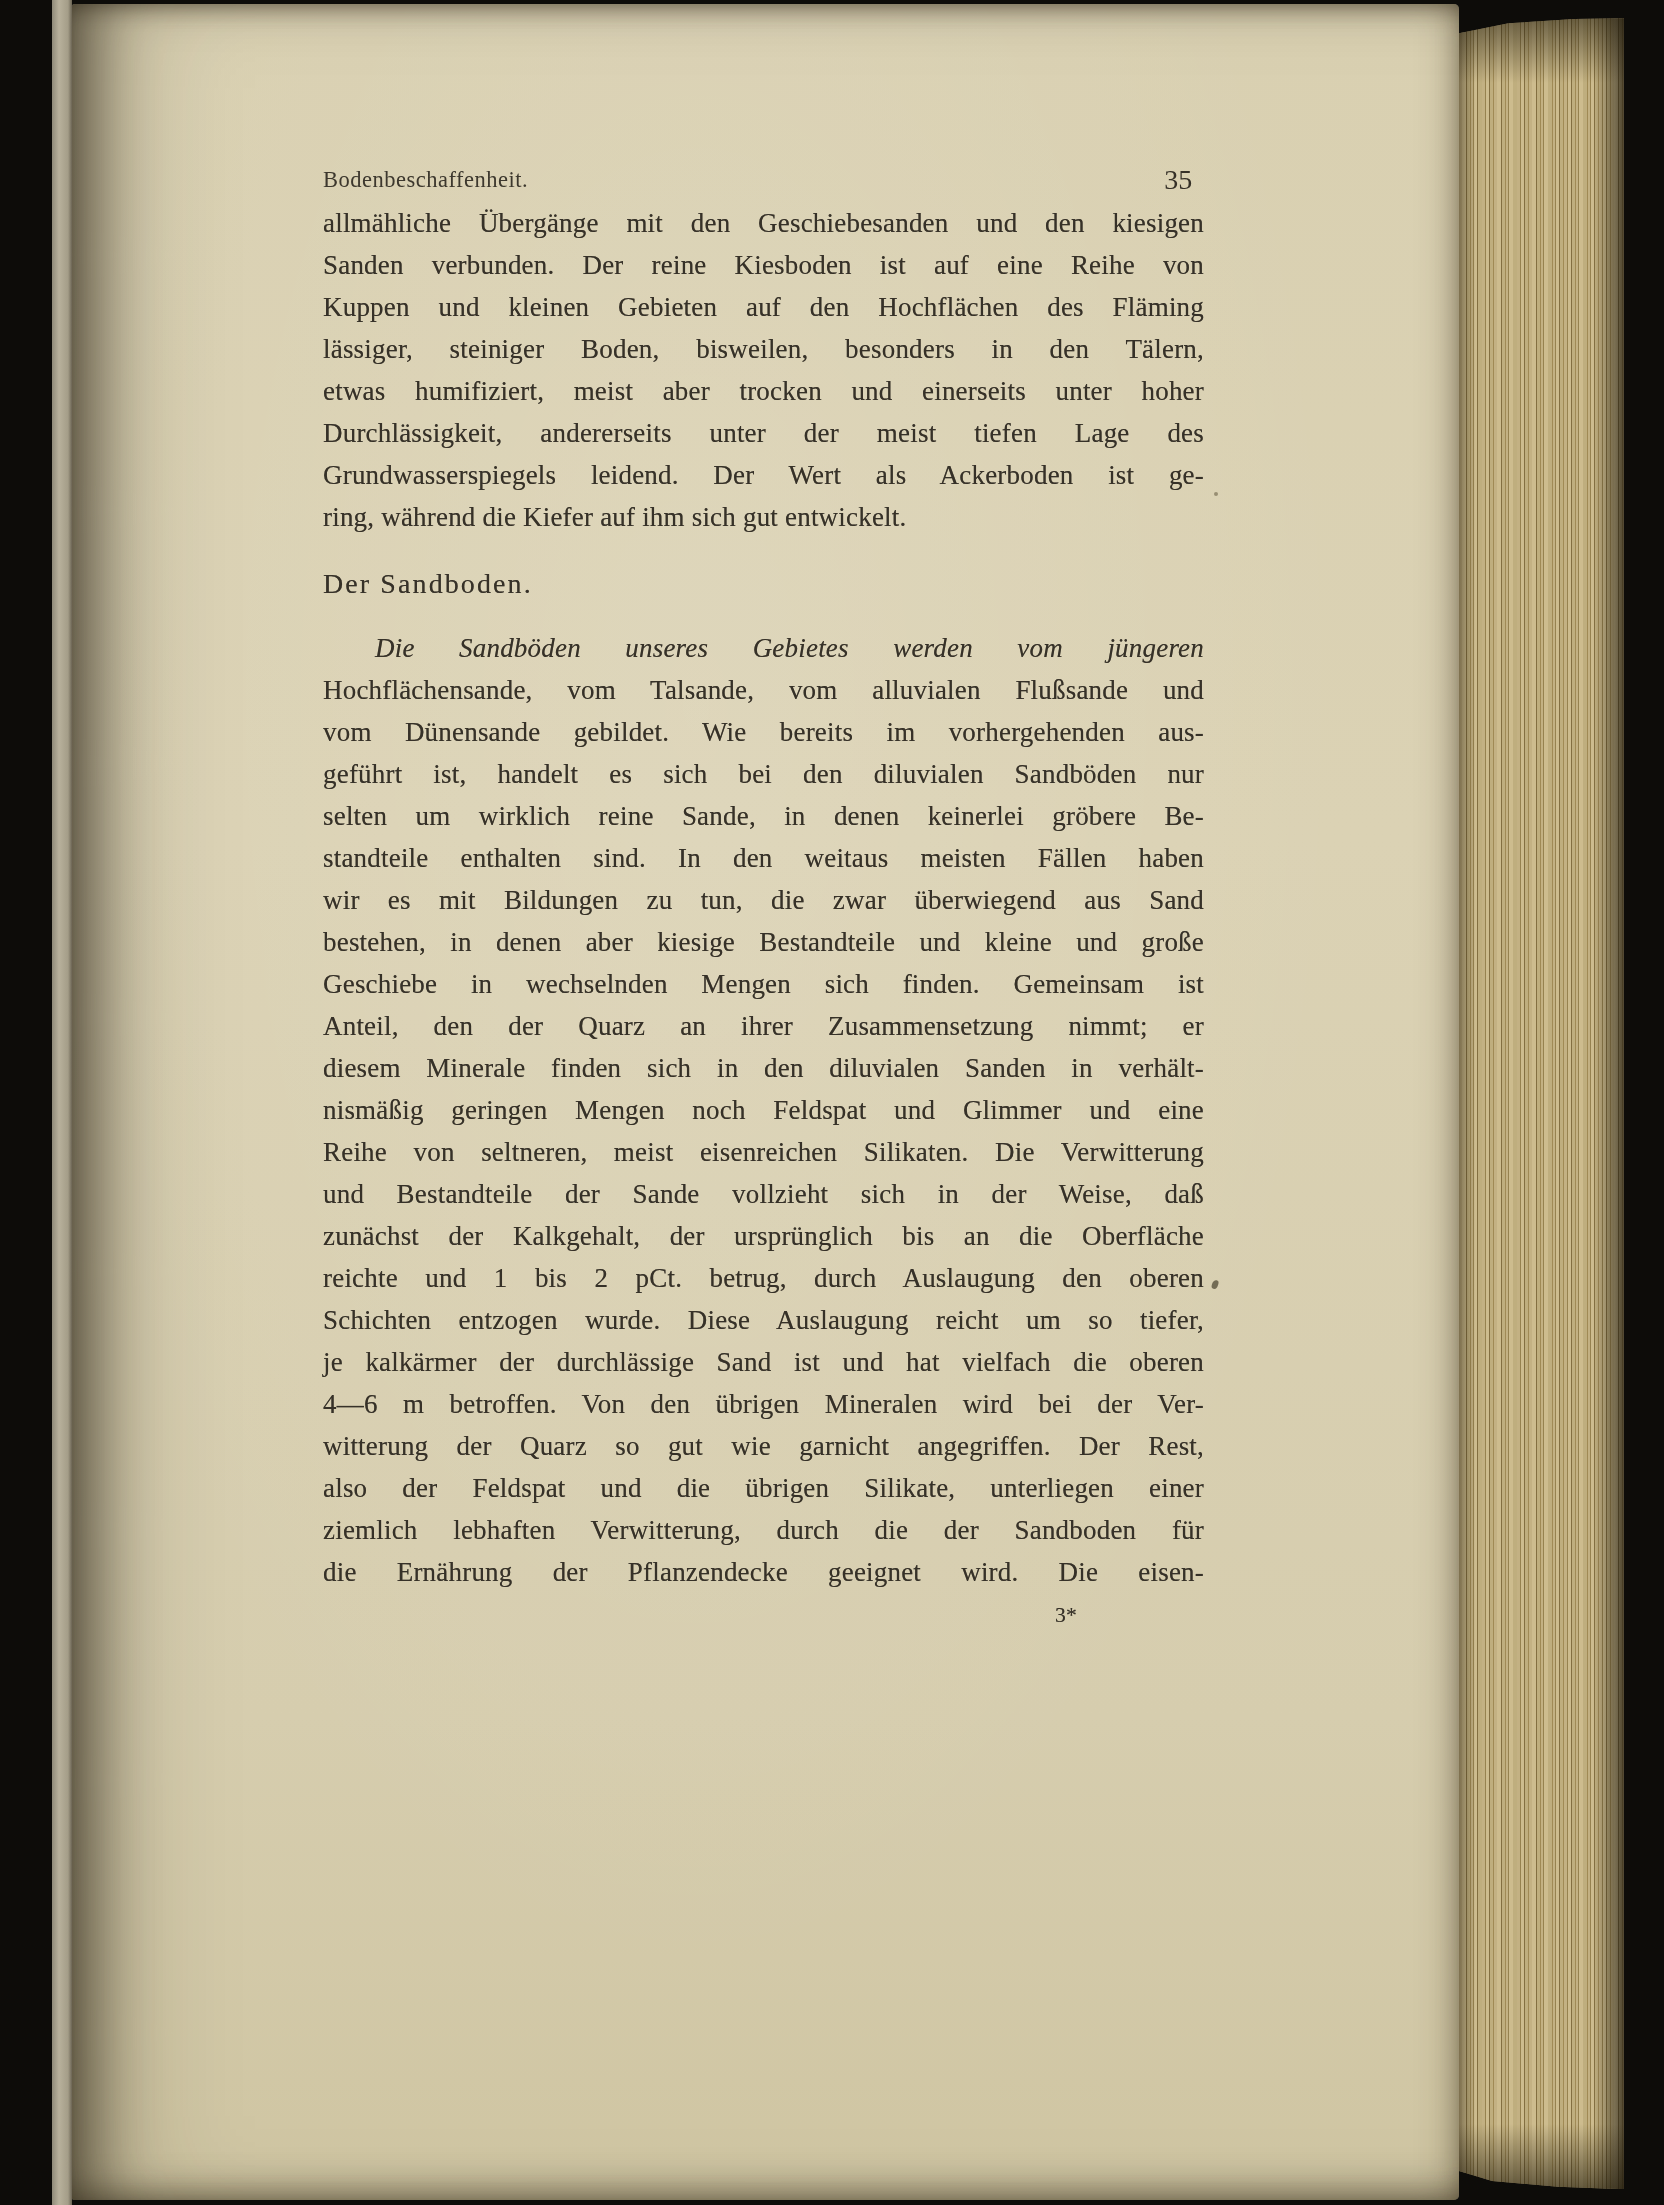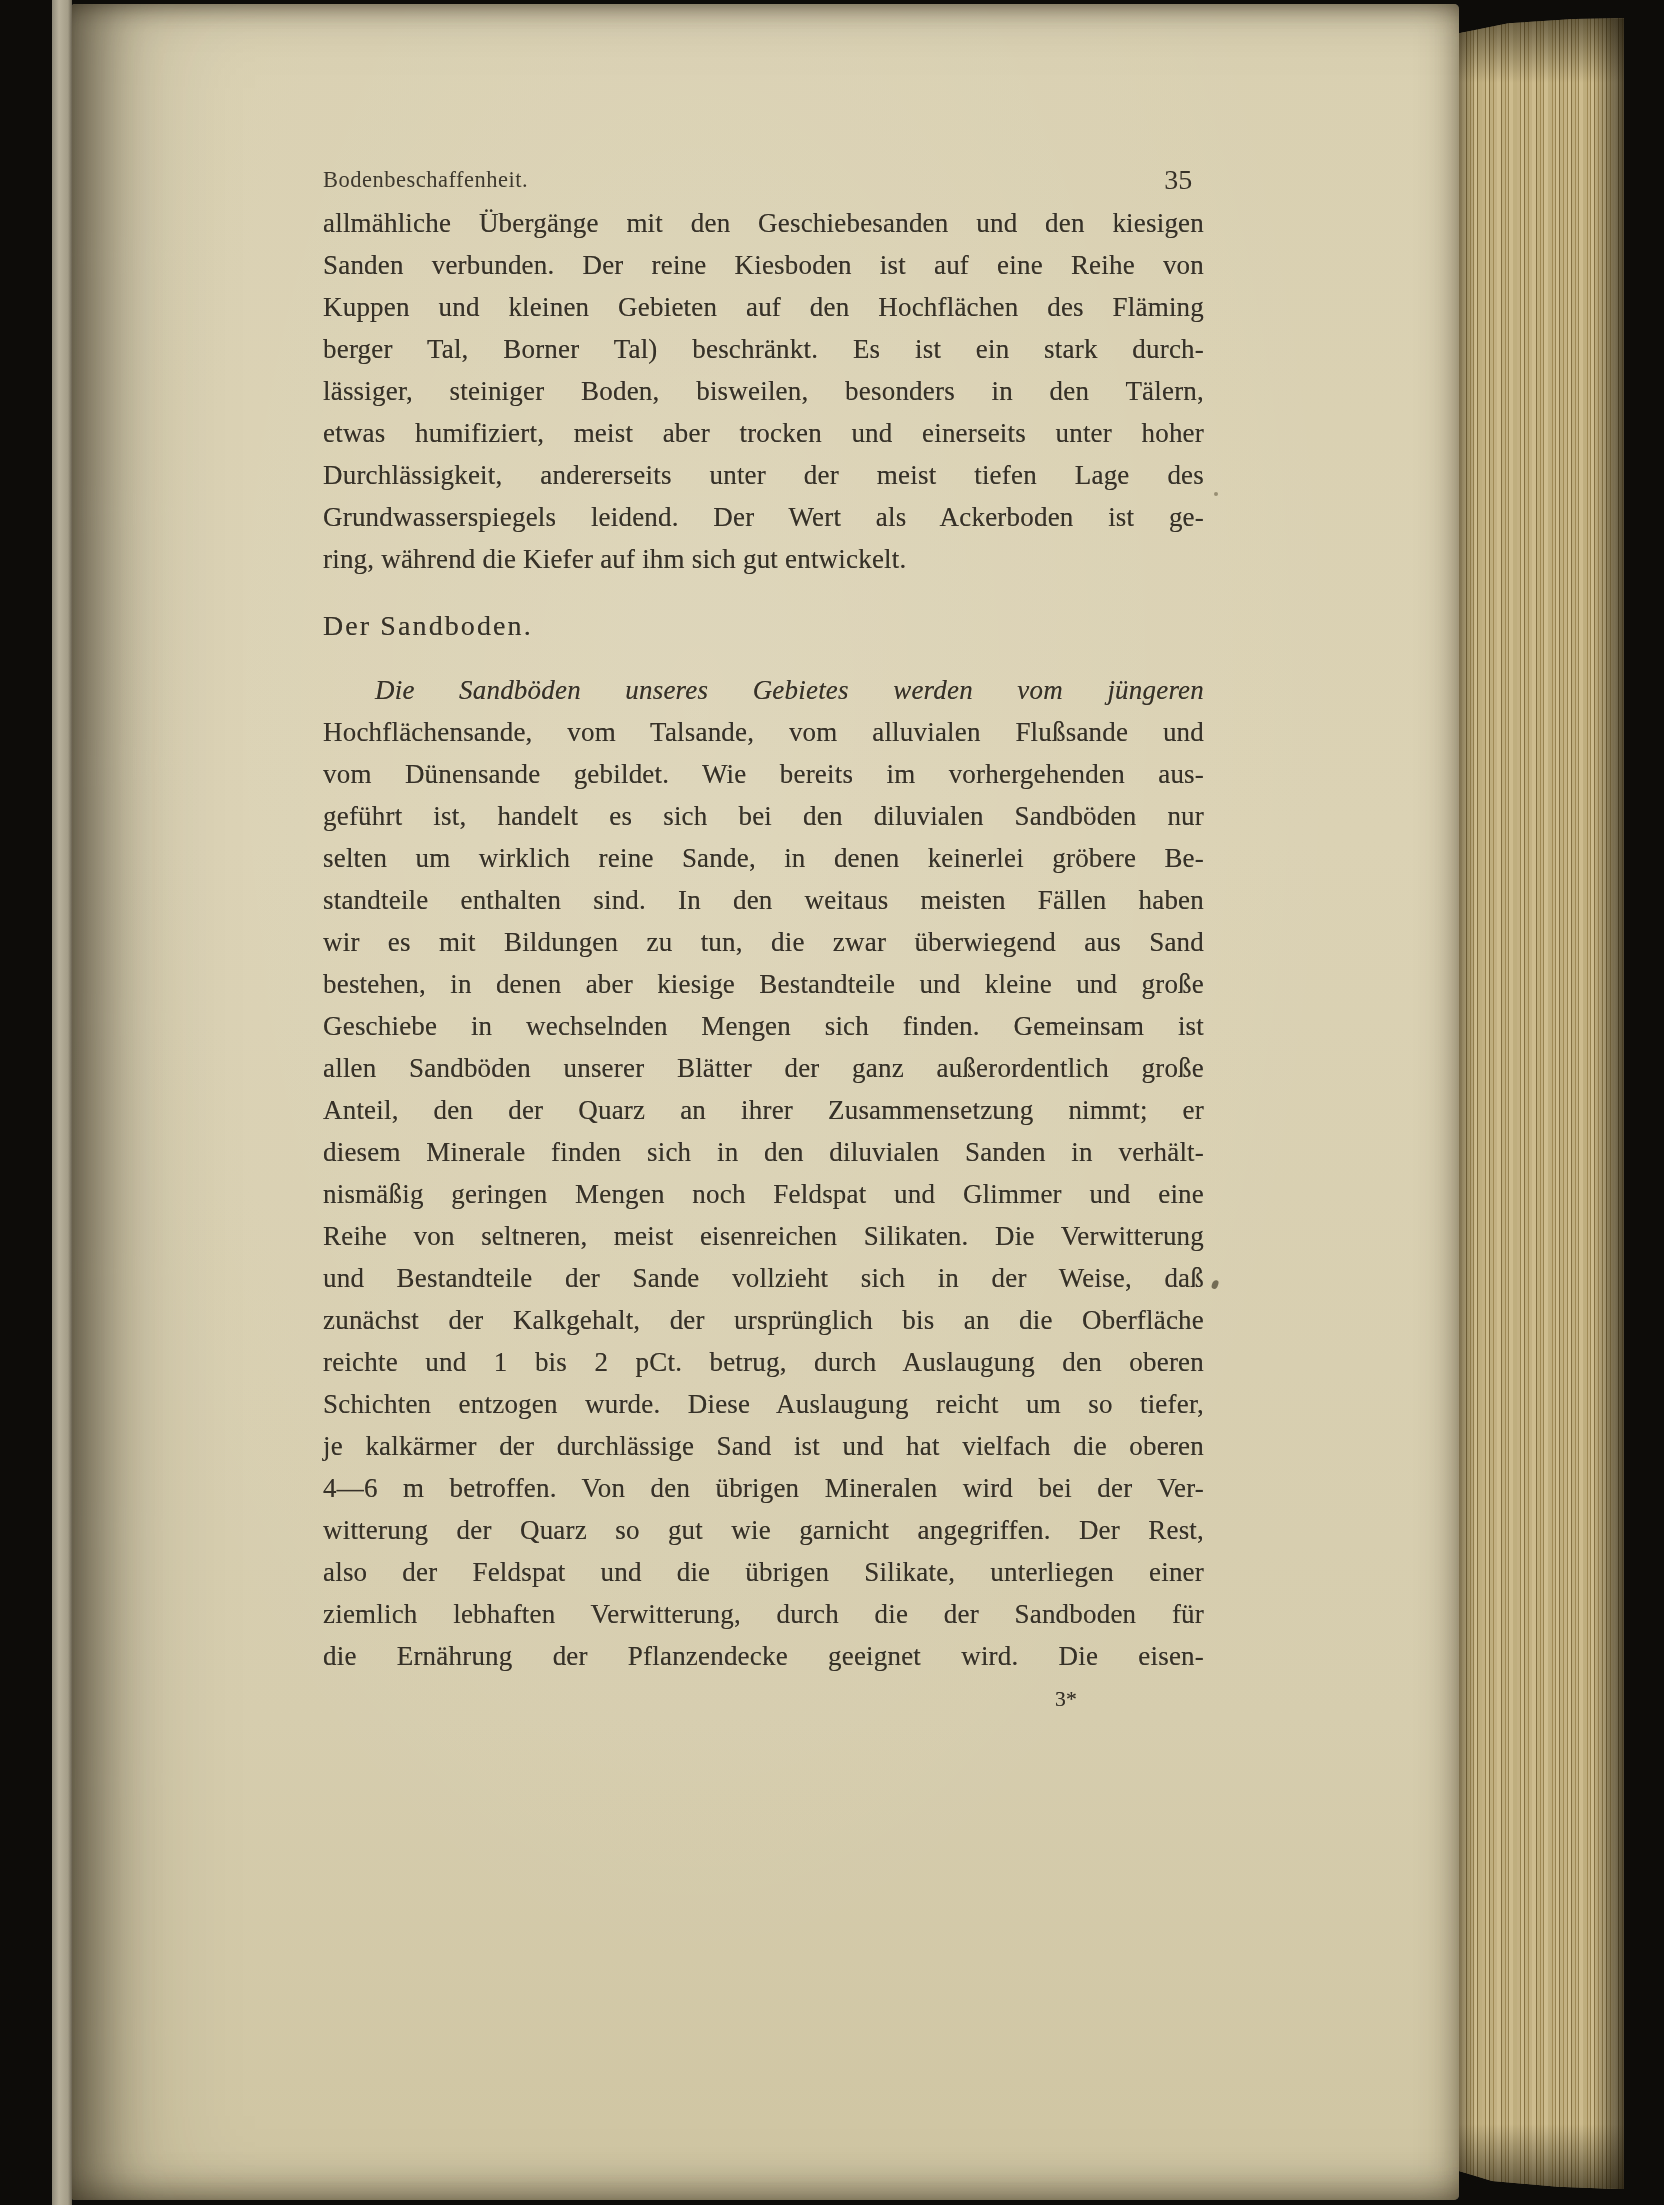--- a/index.html
+++ b/index.html
@@ -110,39 +110,37 @@
       <span class="running-head">Bodenbeschaffenheit.</span>
       <span class="page-number">35</span>
     </div>
 
     <div class="text-block" id="text-block">
 
     <div class="paragraph">
           <div class="line">allmähliche Übergänge mit den Geschiebesanden und den kiesigen</div>
           <div class="line">Sanden verbunden. Der reine Kiesboden ist auf eine Reihe von</div>
           <div class="line">Kuppen und kleinen Gebieten auf den Hochflächen des Fläming</div>
-          <div class="line">berger Tal, Borner Tal) beschränkt. Es ist ein stark durch-</div>
           <div class="line">lässiger, steiniger Boden, bisweilen, besonders in den Tälern,</div>
           <div class="line">etwas humifiziert, meist aber trocken und einerseits unter hoher</div>
           <div class="line">Durchlässigkeit, andererseits unter der meist tiefen Lage des</div>
           <div class="line">Grundwasserspiegels leidend. Der Wert als Ackerboden ist ge-</div>
           <div class="line endpara">ring, während die Kiefer auf ihm sich gut entwickelt.</div>
         </div>
         <div class="heading">Der Sandboden.</div>
         <div class="paragraph">
           <div class="line indent">Die Sandböden unseres Gebietes werden vom jüngeren</div>
           <div class="line">Hochflächensande, vom Talsande, vom alluvialen Flußsande und</div>
           <div class="line">vom Dünensande gebildet. Wie bereits im vorhergehenden aus-</div>
           <div class="line">geführt ist, handelt es sich bei den diluvialen Sandböden nur</div>
           <div class="line">selten um wirklich reine Sande, in denen keinerlei gröbere Be-</div>
           <div class="line">standteile enthalten sind. In den weitaus meisten Fällen haben</div>
           <div class="line">wir es mit Bildungen zu tun, die zwar überwiegend aus Sand</div>
           <div class="line">bestehen, in denen aber kiesige Bestandteile und kleine und große</div>
           <div class="line">Geschiebe in wechselnden Mengen sich finden. Gemeinsam ist</div>
-          <div class="line">allen Sandböden unserer Blätter der ganz außerordentlich große</div>
           <div class="line">Anteil, den der Quarz an ihrer Zusammensetzung nimmt; er</div>
           <div class="line">diesem Minerale finden sich in den diluvialen Sanden in verhält-</div>
           <div class="line">nismäßig geringen Mengen noch Feldspat und Glimmer und eine</div>
           <div class="line">Reihe von seltneren, meist eisenreichen Silikaten. Die Verwitterung</div>
           <div class="line">und Bestandteile der Sande vollzieht sich in der Weise, daß</div>
           <div class="line">zunächst der Kalkgehalt, der ursprünglich bis an die Oberfläche</div>
           <div class="line">reichte und 1 bis 2 pCt. betrug, durch Auslaugung den oberen</div>
           <div class="line">Schichten entzogen wurde. Diese Auslaugung reicht um so tiefer,</div>
           <div class="line">je kalkärmer der durchlässige Sand ist und hat vielfach die oberen</div>
           <div class="line">4—6 m betroffen. Von den übrigen Mineralen wird bei der Ver-</div>

